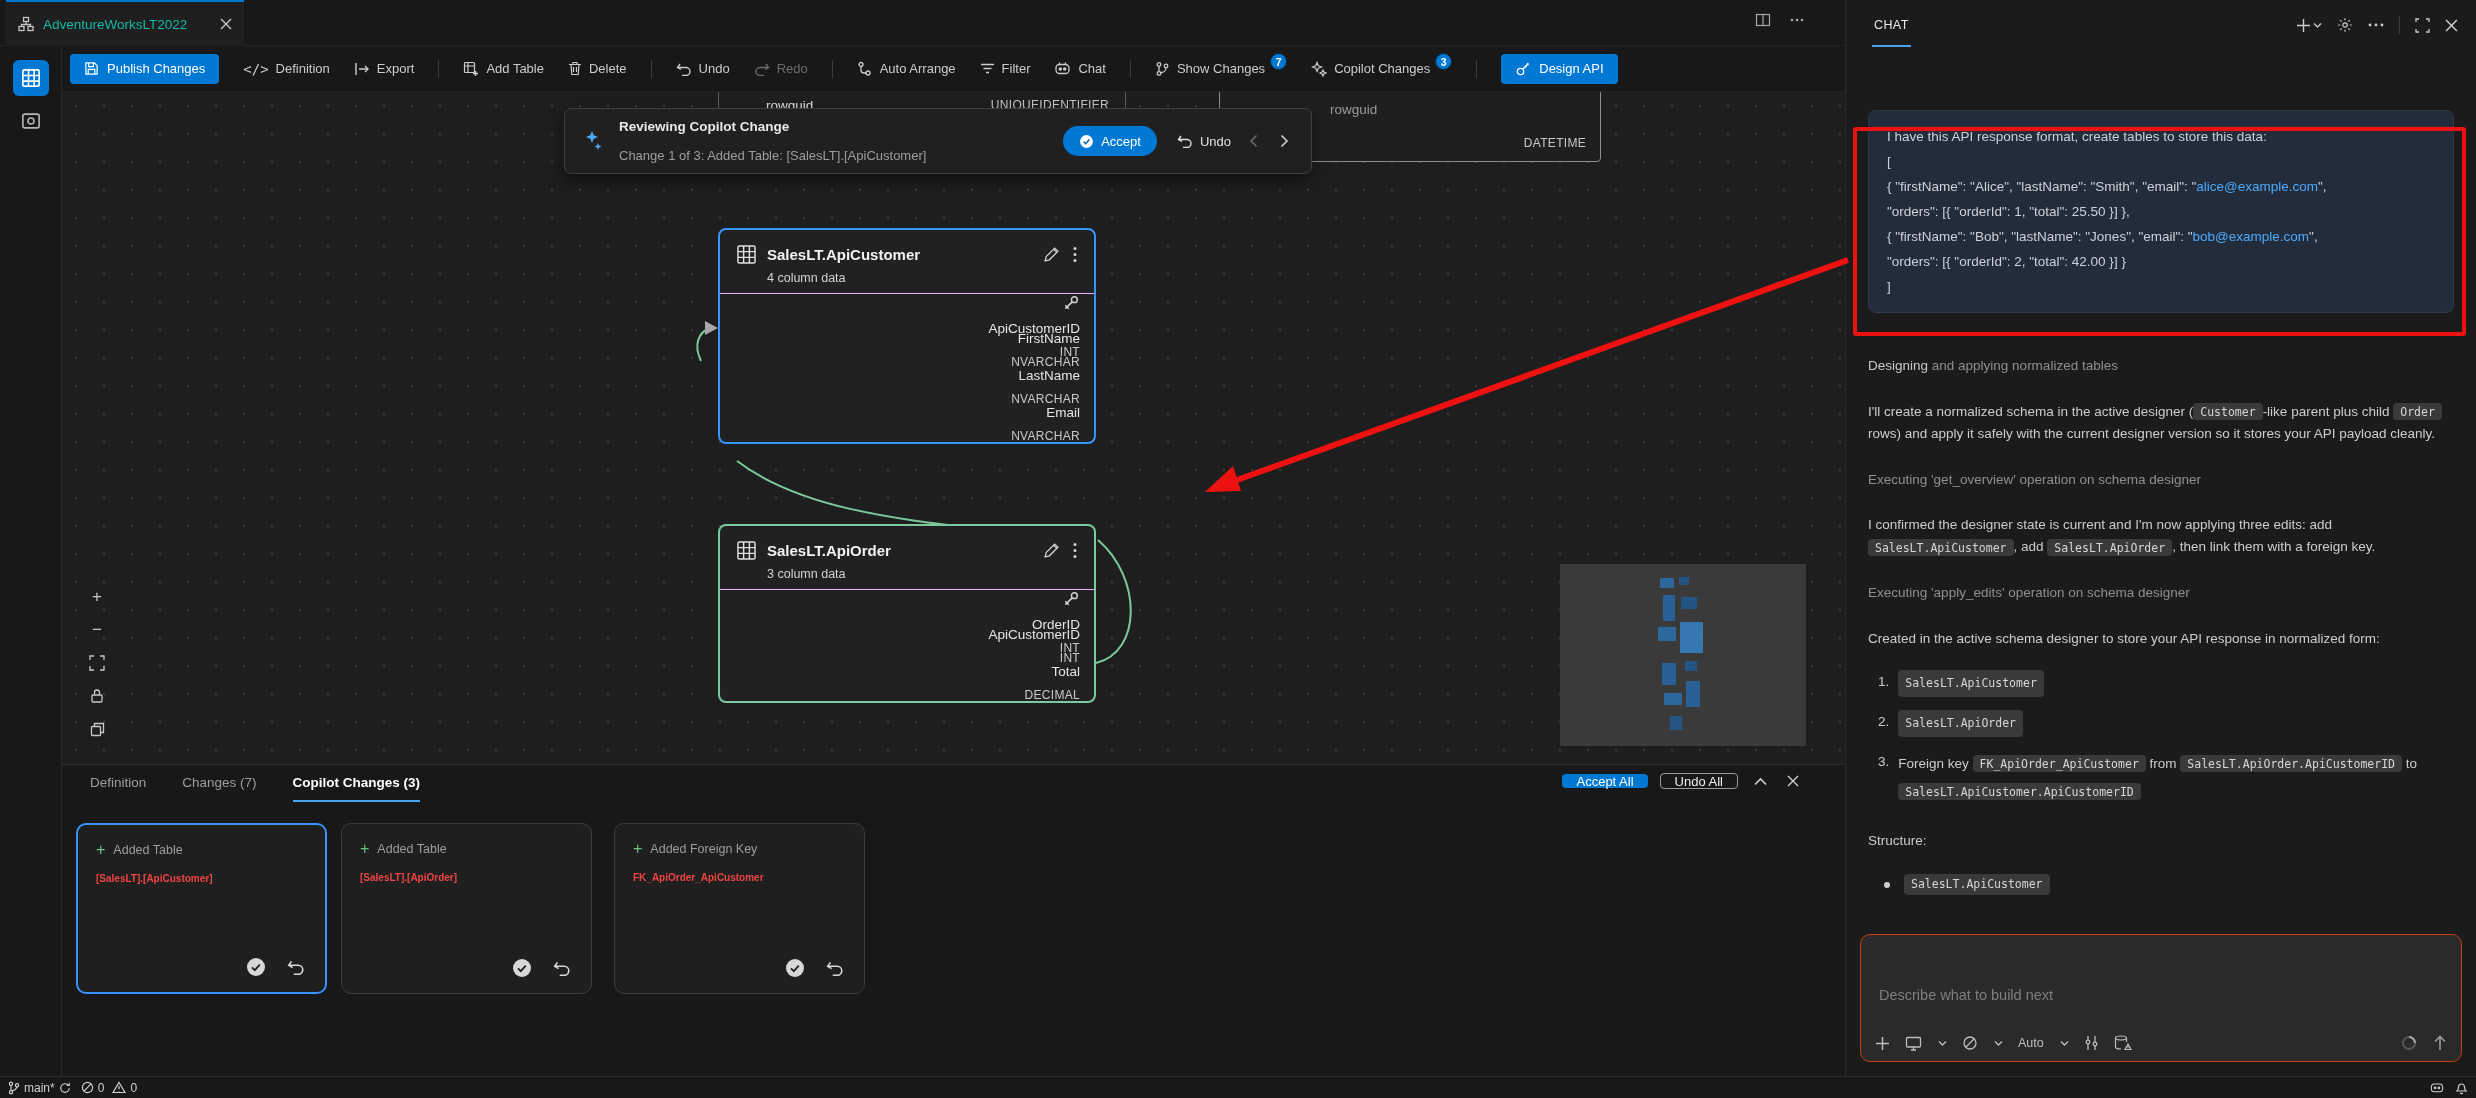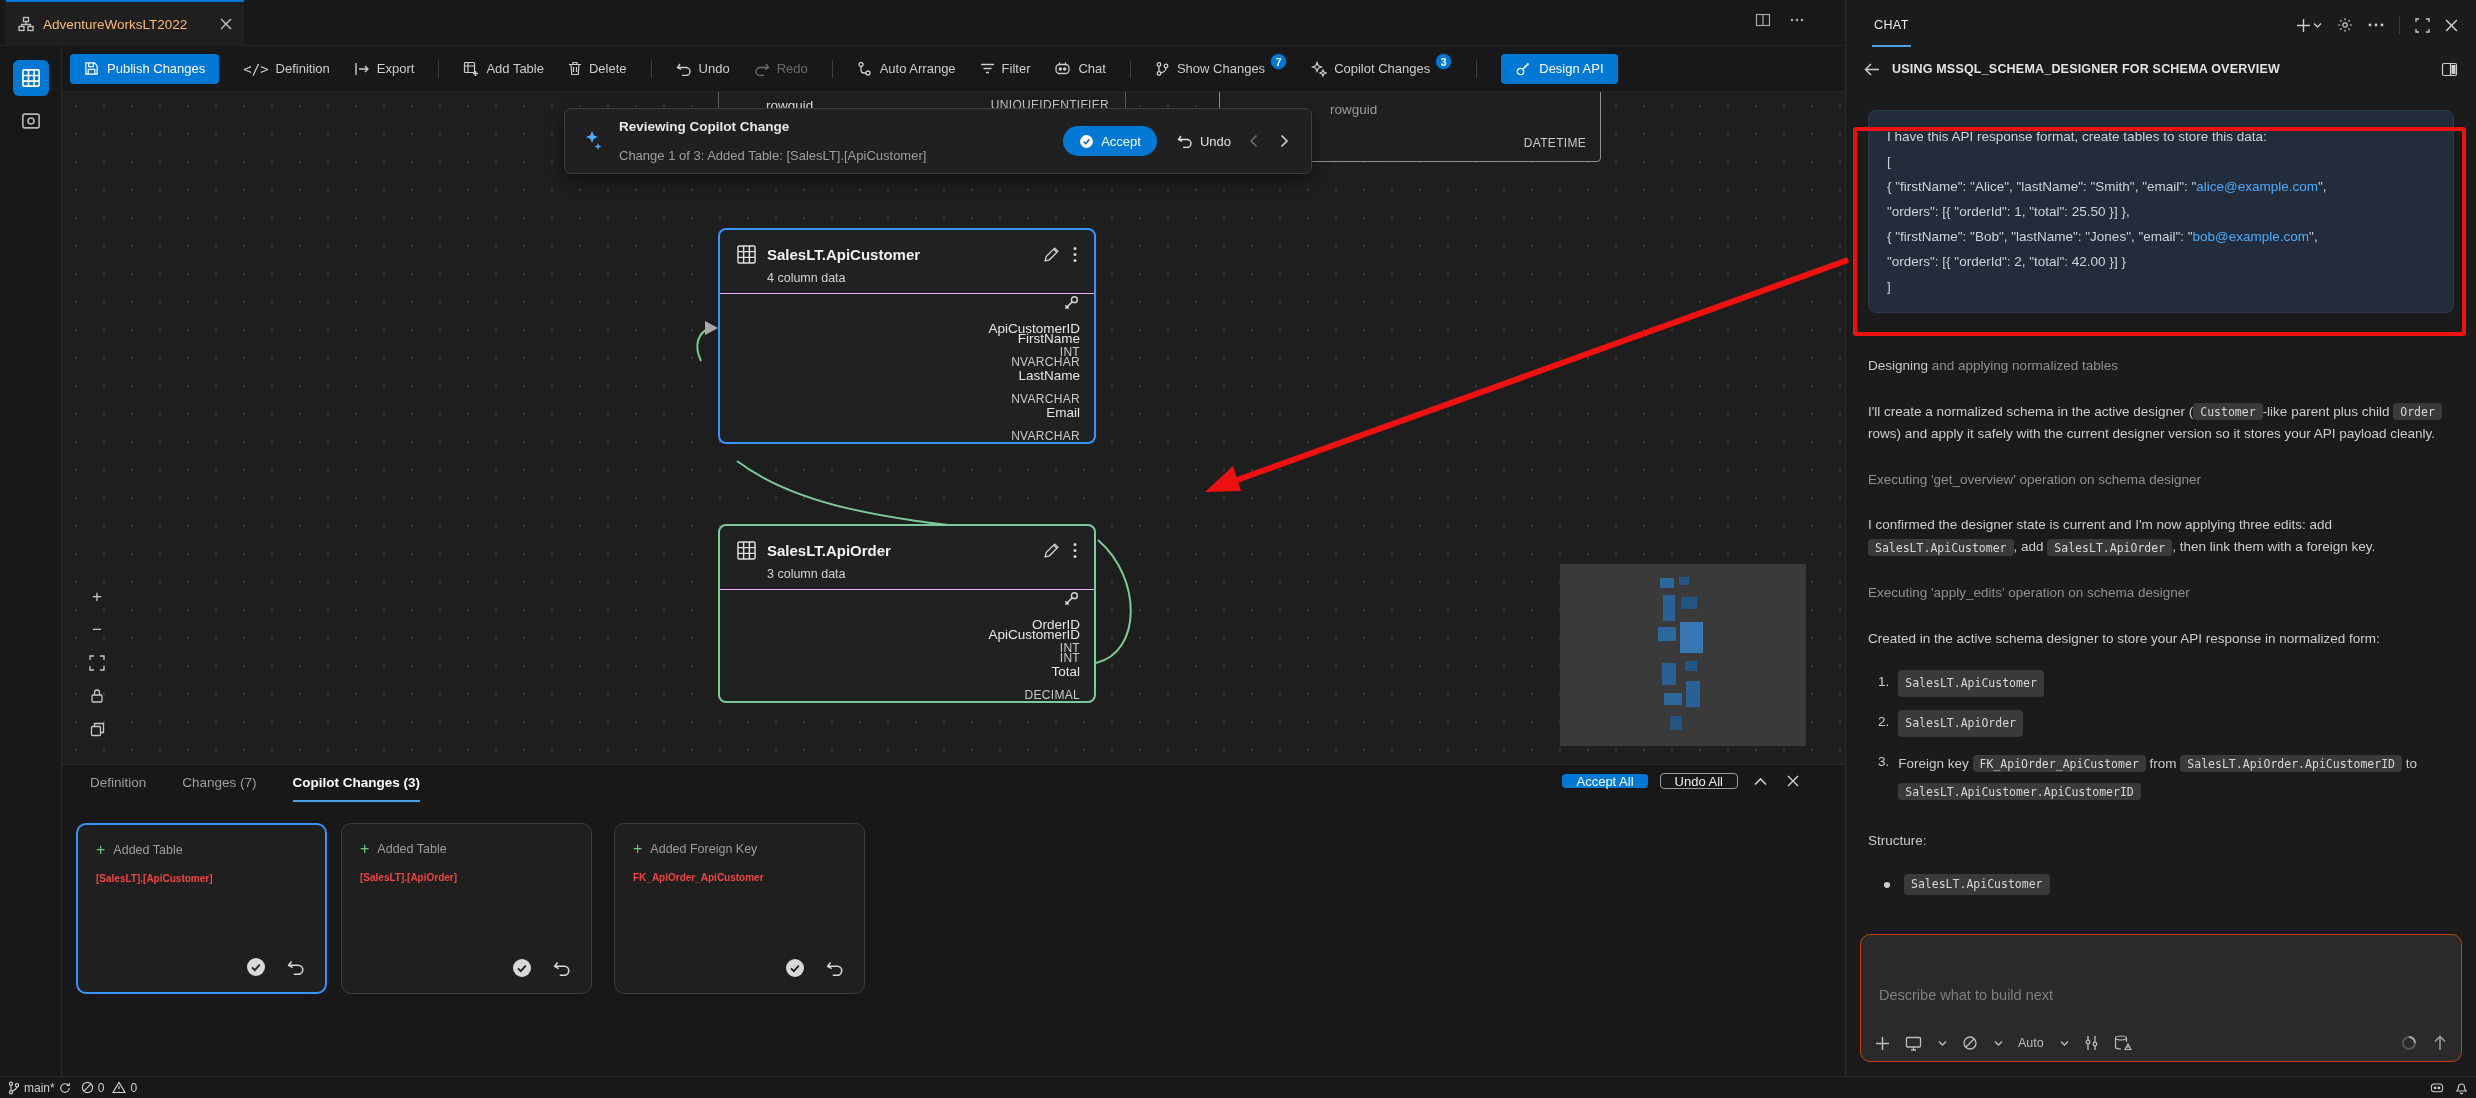--- a/index.html
+++ b/index.html
@@ -20,21 +20,21 @@
         display:inline-flex; align-items:center; gap:8px; font-size:13px; font-family:inherit; cursor:pointer;}
   .glyph{font-size:14px; color:var(--fg);}
   .mono{font-family:"DejaVu Sans Mono",monospace;}
   .chip{font-family:"DejaVu Sans Mono",monospace; font-size:11.5px; background:#3a3a3a; color:#d6d6d6;
         border-radius:4px; padding:1.5px 7px; white-space:nowrap;}
 
   
   #tabstrip{left:0; top:0; width:1845px; height:46px; background:var(--bg); border-bottom:1px solid #242424;}
   #tab{left:6px; top:0; width:238px; height:46px; background:var(--panel); border-top:2px solid var(--accent);
        display:flex; align-items:center; gap:9px; padding:0 12px; cursor:pointer;}
-  #tab .ttl{color:#fdba74; font-size:13.5px;}
+  #tab .ttl{color:#14b8a6; font-size:13.5px;}
   #editor-actions{right:40px; top:12px; display:flex; gap:18px;}
 
   
   #toolbar{left:62px; top:46px; width:1783px; height:46px; display:flex; align-items:center; gap:24px;
            padding-left:8px; background:var(--bg); border-bottom:1px solid rgba(255,255,255,.05); z-index:8;}
   #toolbar .ibtn{font-size:13px;}
   .disabled{color:#6b6b6b !important;}
   .disabled svg *{stroke:#6b6b6b !important;}
 
   
@@ -673,37 +673,20 @@
               </g>
             </svg>
           </span>
         <span>
             <svg width="13" height="13" viewBox="0 0 12 12">
               <path d="M1 1l10 10M11 1L1 11" stroke="#ccc" stroke-width="1.4"></path>
             </svg>
           </span>
       </span>
     </div>
-    <div id="chat-sub">
-      <span>
-          <svg width="16" height="13" viewBox="0 0 16 13">
-            <path d="M7 1L1.5 6.5 7 12M1.5 6.5H15" stroke="#ccc" stroke-width="1.5" fill="none"></path>
-          </svg>
-        </span>
-      <span id="session-title">USING MSSQL_SCHEMA_DESIGNER FOR SCHEMA OVERVIEW</span>
-      <span>
-          <svg width="17" height="15" viewBox="0 0 17 15">
-            <g stroke="#ccc" stroke-width="1.2" fill="none">
-              <rect x="1.5" y="1.5" width="14" height="12" rx="1.5"></rect>
-              <path d="M9.5 1.5v12"></path>
-              <rect x="10.5" y="3" width="4" height="9" fill="#ccc" stroke="none"></rect>
-            </g>
-          </svg>
-        </span>
-    </div>
 
     <div id="chat-body">
       <div id="bubble">
         <div>I have this API response format, create tables to store this data:</div>
         <div>[</div>
         <div><span>{ "firstName": "Alice", "lastName": "Smith", "email": "</span><a>alice@example.com</a><span>",</span></div>
         <div>"orders": [{ "orderId": 1, "total": 25.50 }] },</div>
         <div><span>{ "firstName": "Bob", "lastName": "Jones", "email": "</span><a>bob@example.com</a><span>",</span></div>
         <div>"orders": [{ "orderId": 2, "total": 42.00 }] }</div>
         <div>]</div>

